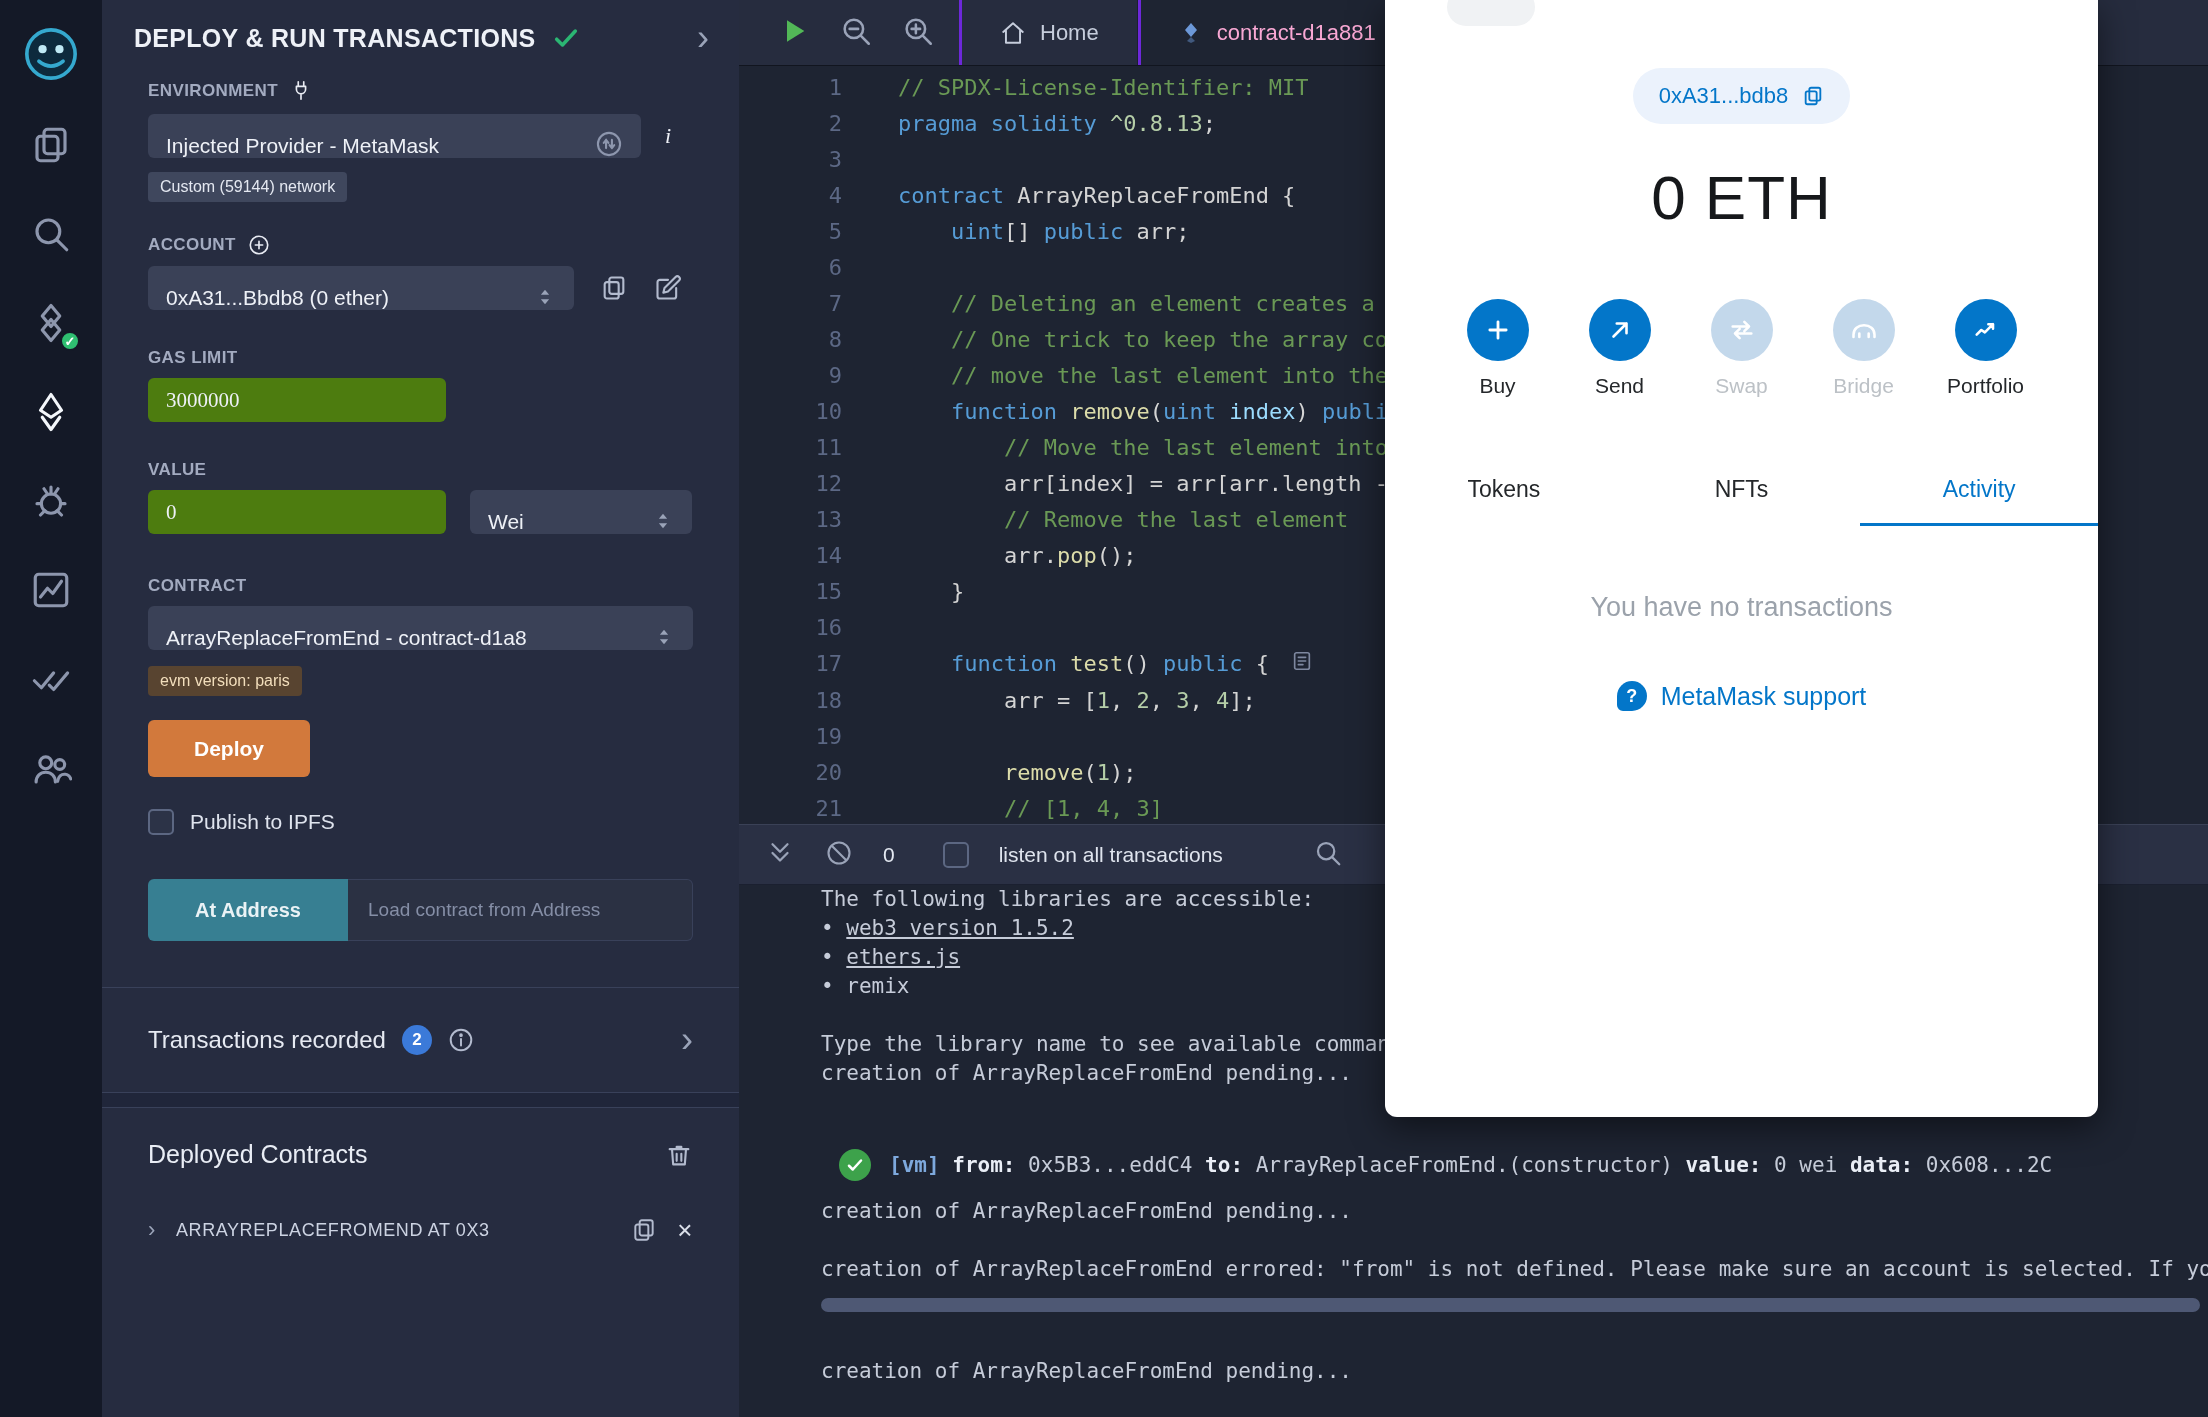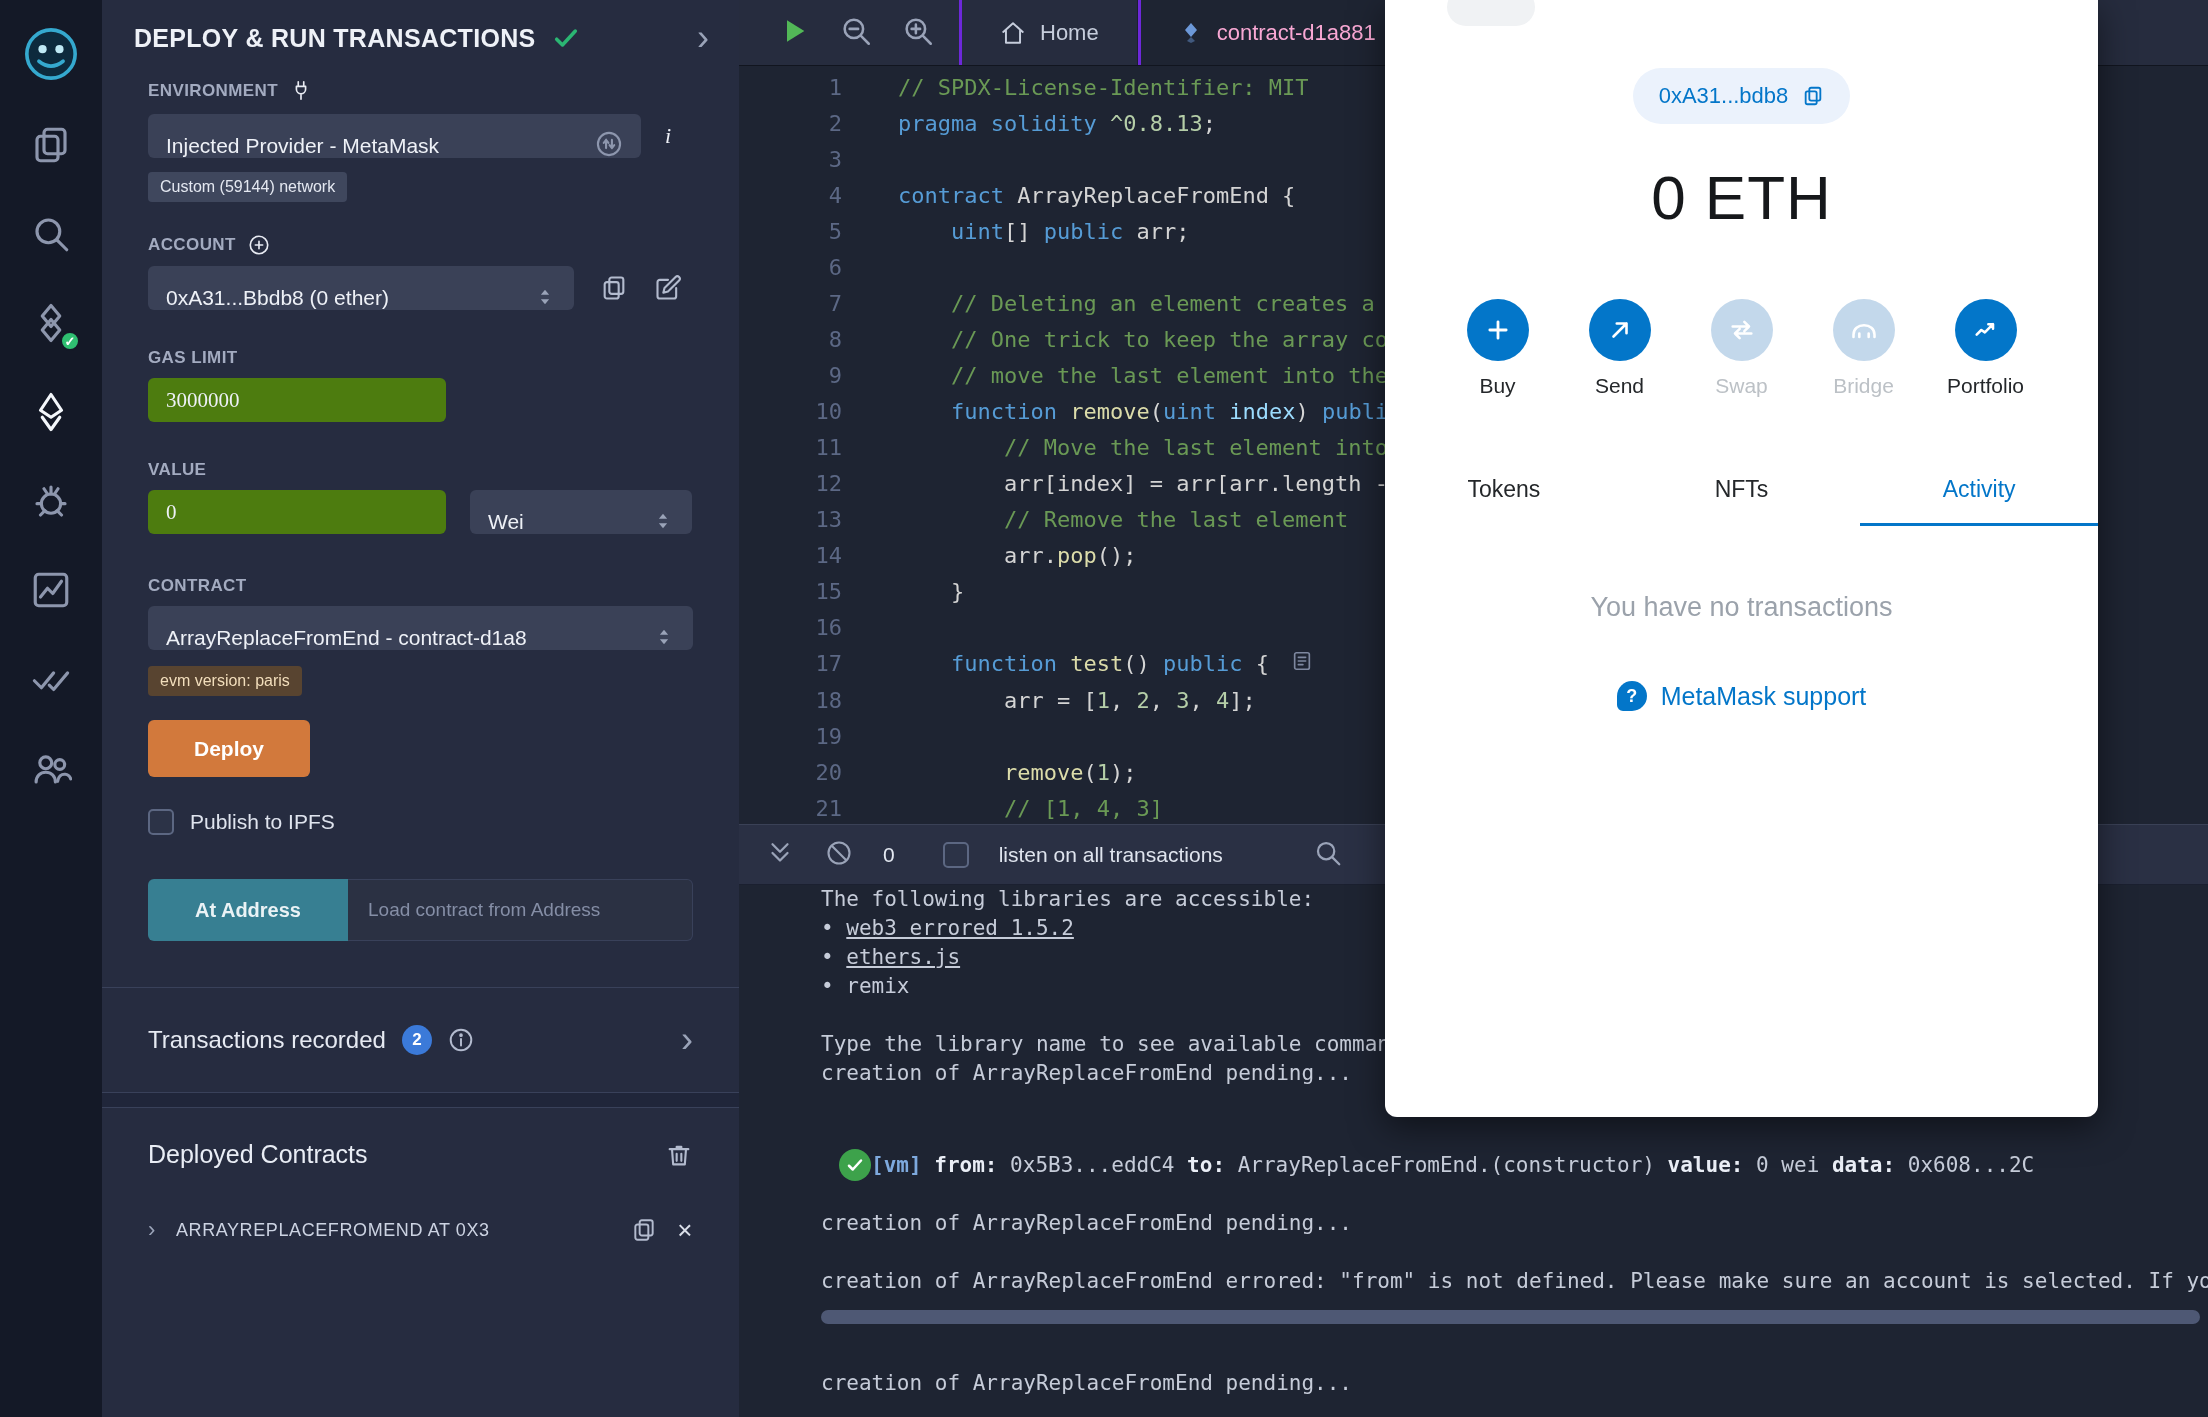--- a/index.html
+++ b/index.html
@@ -62,21 +62,21 @@
 
   
   .terminal{position:absolute;top:824px;left:0;right:0;bottom:0;background:#1e2432;border-top:1px solid #3a4156;overflow:hidden}
   .term-toolbar{height:60px;background:#2a3044;display:flex;align-items:center;gap:30px;padding-left:26px;color:#9aa3b8;border-bottom:1px solid #1b2030}
   .term-count{color:#e3e8f1;font-size:21px}
   .term-label{color:#dfe4ee;font-size:21px;font-family:"Liberation Sans",sans-serif}
   .term-search{margin-left:60px}
   .term-content{font-family:"DejaVu Sans Mono",monospace;font-size:21px;color:#c6ccd9;padding-left:82px;white-space:nowrap}
   .tline{line-height:29px}
   .tlink{text-decoration:underline;cursor:pointer}
-  .vm-row{display:flex;align-items:center;margin:28px 0 24px 18px;height:40px}
+  .vm-row{display:flex;align-items:center;gap:18px;margin:28px 0 12px 18px;height:40px}
   .vm-check{width:32px;height:32px;border-radius:50%;background:#3da24b;color:#fff;flex:none;display:flex;align-items:center;justify-content:center}
   .vm-text{font-size:21px;color:#c6ccd9}
   .vm-text b{color:#eaeef6}
   .vm-tag{color:#7ea9dd;font-weight:bold}
   .term-scrollbar{height:14px;background:#4e5874;border-radius:8px;margin:14px 8px 16px 0}
 
   
   .mm{position:absolute;left:1385px;top:0;width:713px;height:1117px;background:#fff;border-radius:0 0 12px 12px;box-shadow:0 10px 34px rgba(0,0,0,.5);z-index:10;text-align:center}
   .mm-toppill{position:absolute;left:62px;top:-12px;width:88px;height:38px;border-radius:19px;background:#f0f2f4}
   .mm-account{display:inline-flex;align-items:center;gap:14px;margin-top:68px;background:#ebf2fc;color:#0376c9;font-size:22px;font-weight:500;padding:15px 26px;border-radius:999px;cursor:pointer}
@@ -374,21 +374,21 @@
         <span class="term-count">0</span>
         <span class="checkbox" style="margin-left:18px"></span>
         <span class="term-label">listen on all transactions</span>
         <span class="term-search"><svg class="ic" width="30" height="30" viewBox="0 0 24 24">
               <circle cx="10.5" cy="10.5" r="6.5"></circle>
               <line x1="15.5" y1="15.5" x2="21" y2="21"></line>
             </svg></span>
       </div>
       <div class="term-content">
           <div class="tline">The following libraries are accessible:</div>
-          <div class="tline">• <span class="tlink">web3 errored 1.5.2</span></div>
+          <div class="tline">• <span class="tlink">web3 version 1.5.2</span></div>
           <div class="tline">• <span class="tlink">ethers.js</span></div>
           <div class="tline">• remix</div>
           <div class="tline">&nbsp;</div>
           <div class="tline">Type the library name to see available commands.</div>
           <div class="tline">creation of ArrayReplaceFromEnd pending...</div>
           <div class="tline">&nbsp;</div>
           <div class="vm-row">
             <span class="vm-check">
               <svg class="ic" width="18" height="18" viewBox="0 0 24 24" style="stroke-width:3.4">
                 <path d="M4 13l5 5L20 6"></path>

